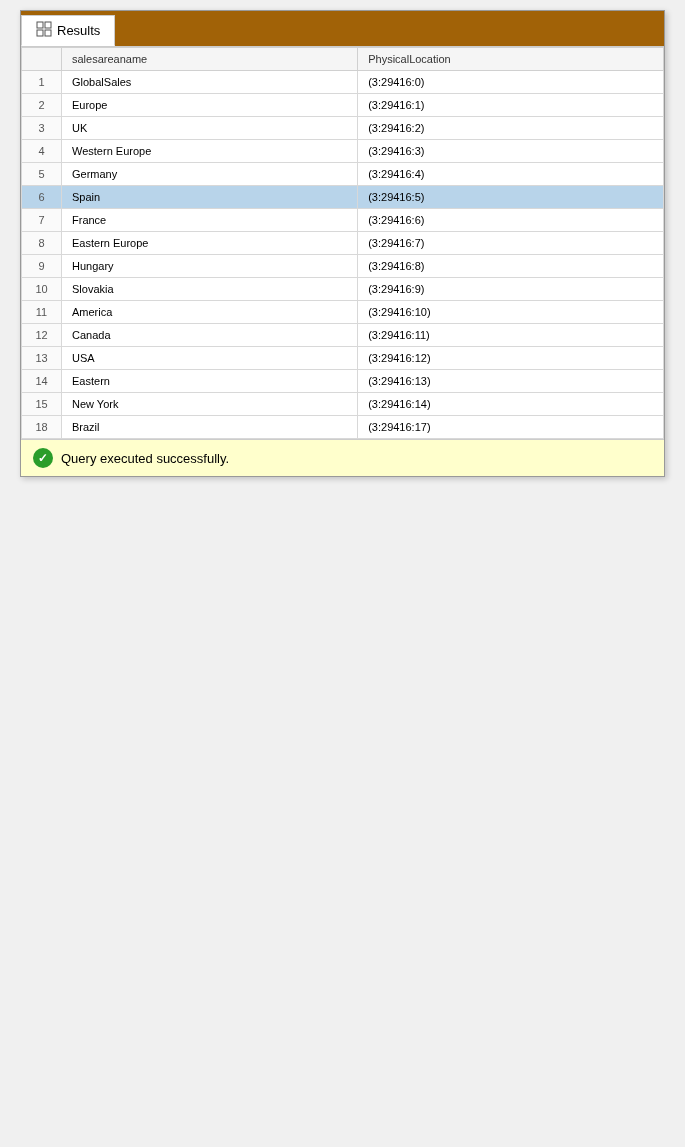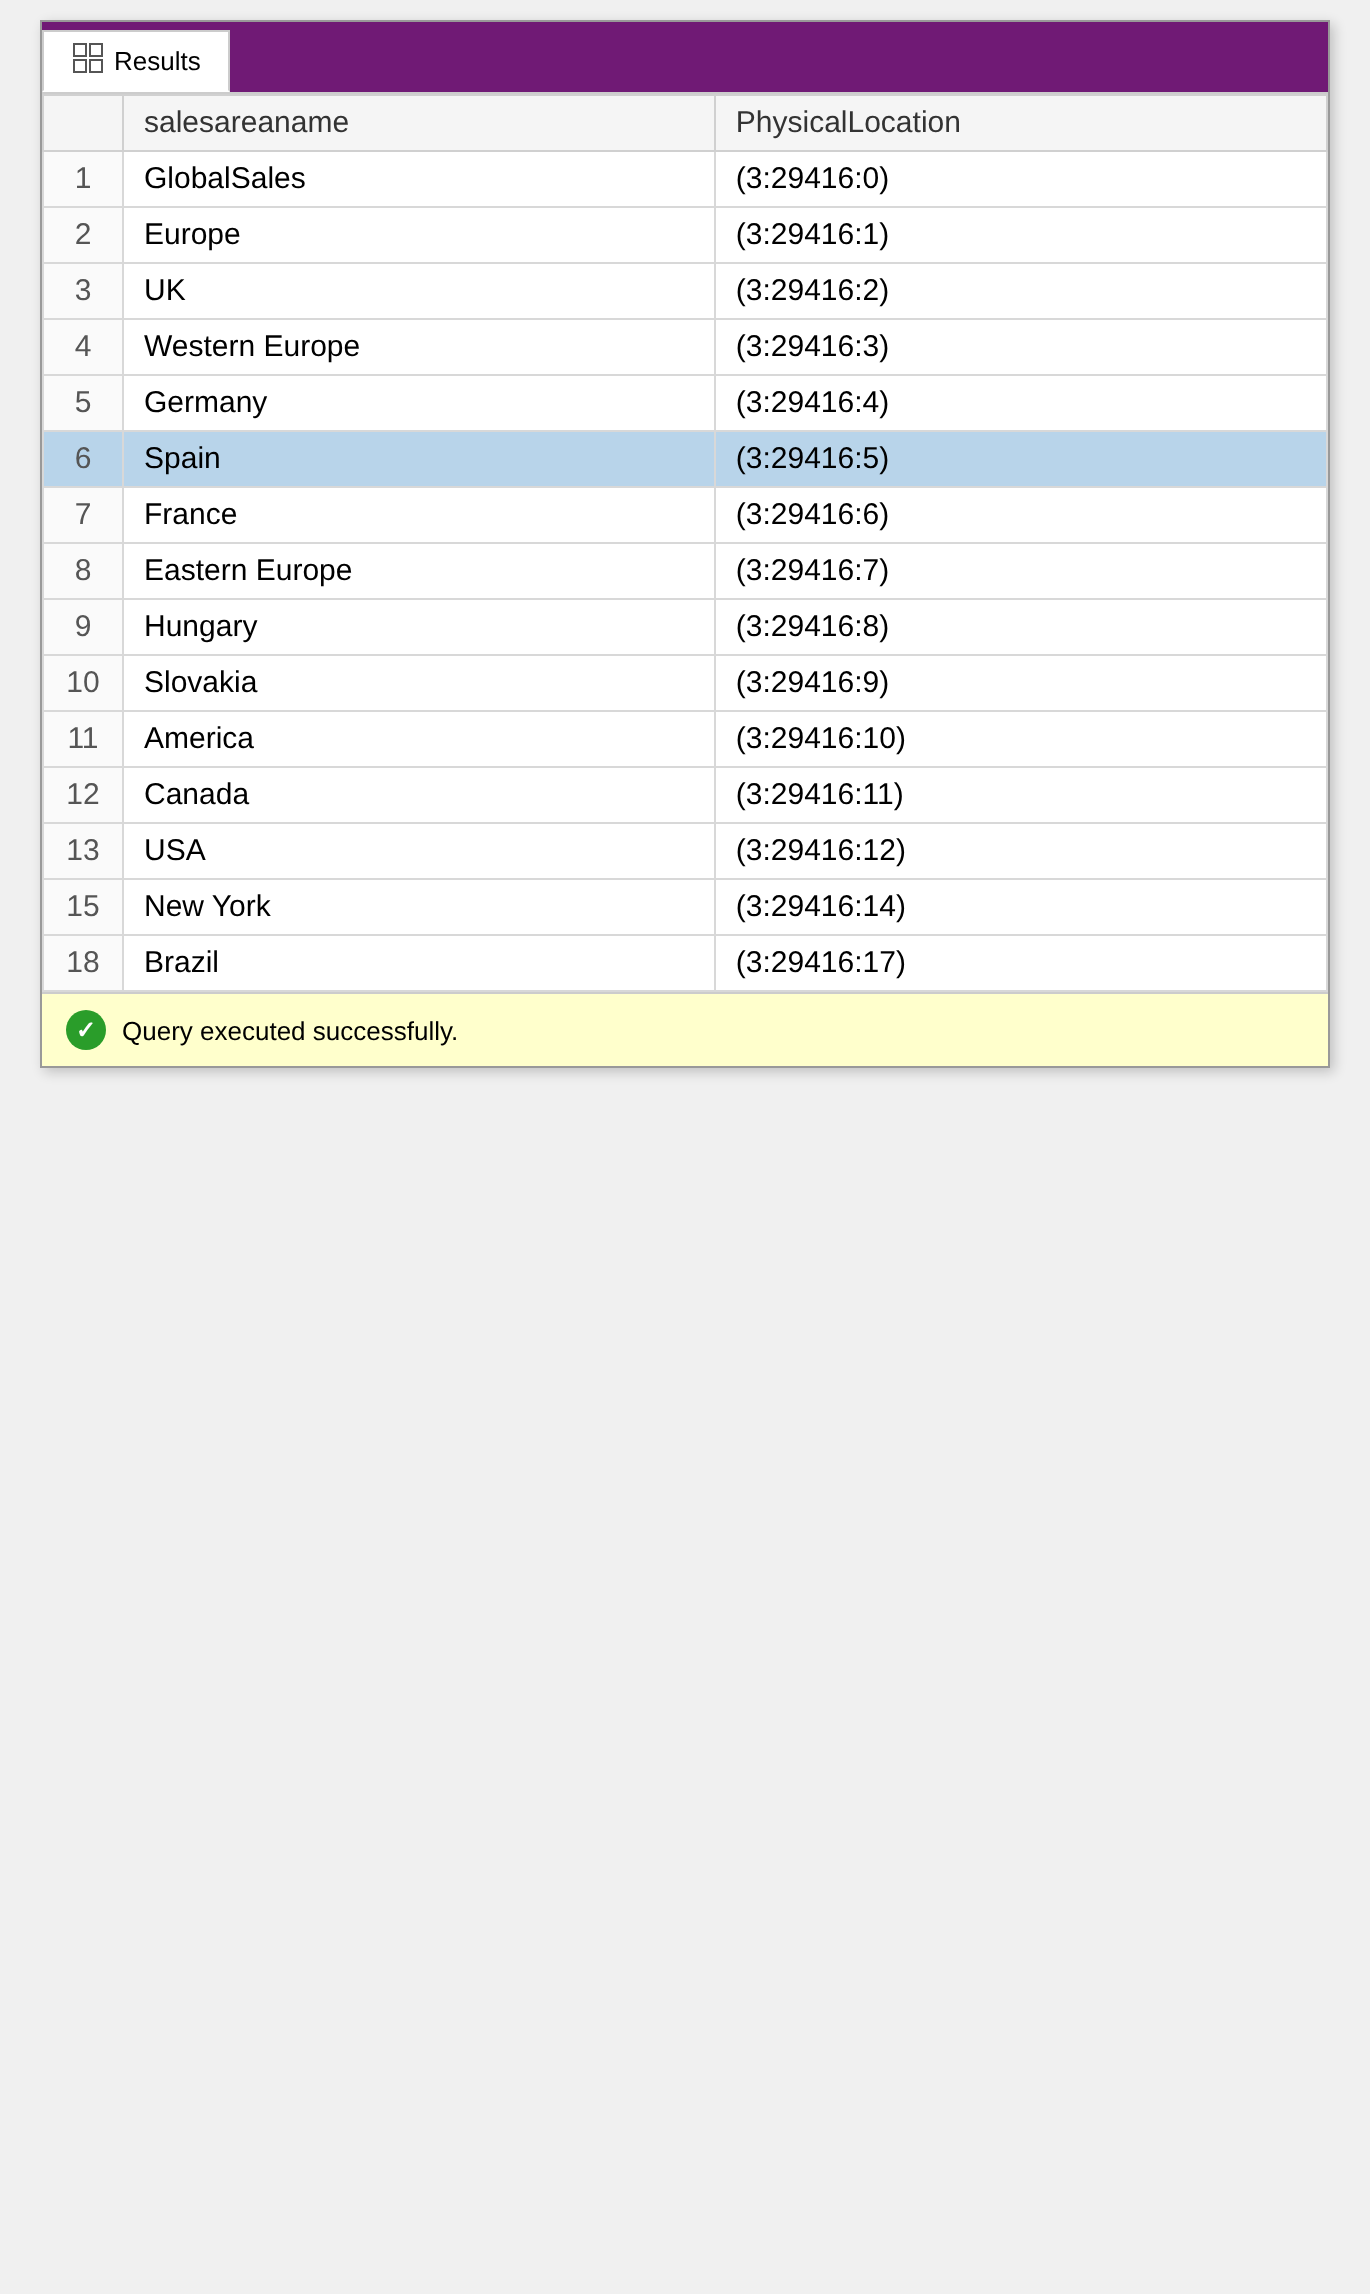--- a/index.html
+++ b/index.html
@@ -14,21 +14,21 @@
       padding: 10px;
     }
     .window {
       width: 645px;
       border: 1px solid #999;
       background: #fff;
       box-shadow: 2px 2px 6px rgba(0,0,0,0.2);
     }
     .tab-bar {
       display: flex;
-      background: #701a75;
+      background: #a16207;
       border-bottom: 1px solid #ccc;
       padding-top: 4px;
     }
     .tab {
       display: flex;
       align-items: center;
       gap: 5px;
       padding: 5px 14px;
       background: #fff;
       border: 1px solid #ccc;
@@ -46,21 +46,21 @@
       display: inline-block;
       color: #555;
     }
     .table-container {
       overflow: auto;
       background: #fff;
     }
     table {
       width: 100%;
       border-collapse: collapse;
-      font-size: 15px;
+      font-size: 11px;
     }
     thead tr {
       background: #f5f5f5;
     }
     th {
       border: 1px solid #d0d0d0;
       padding: 5px 10px;
       text-align: left;
       font-weight: normal;
       color: #333;
@@ -201,20 +201,25 @@
             <td class="row-num">12</td>
             <td>Canada</td>
             <td>(3:29416:11)</td>
           </tr>
           <tr>
             <td class="row-num">13</td>
             <td>USA</td>
             <td>(3:29416:12)</td>
           </tr>
           <tr>
+            <td class="row-num">14</td>
+            <td>Eastern</td>
+            <td>(3:29416:13)</td>
+          </tr>
+          <tr>
             <td class="row-num">15</td>
             <td>New York</td>
             <td>(3:29416:14)</td>
           </tr>
           <tr>
             <td class="row-num">18</td>
             <td>Brazil</td>
             <td>(3:29416:17)</td>
           </tr>
         </tbody>

